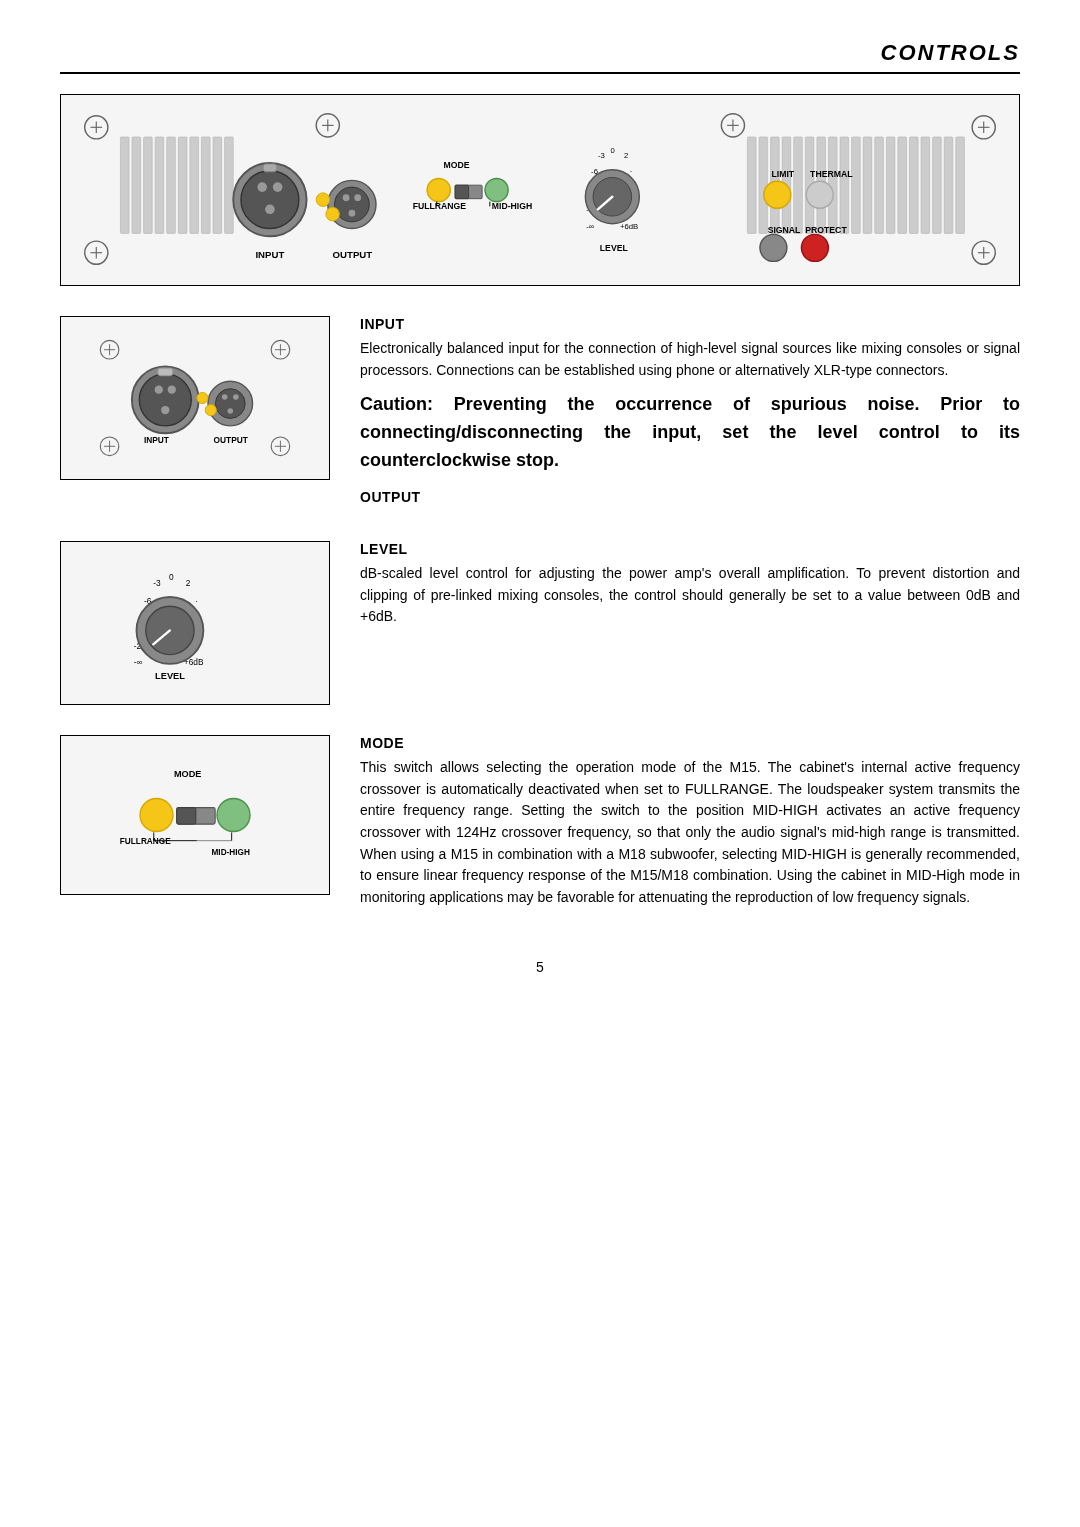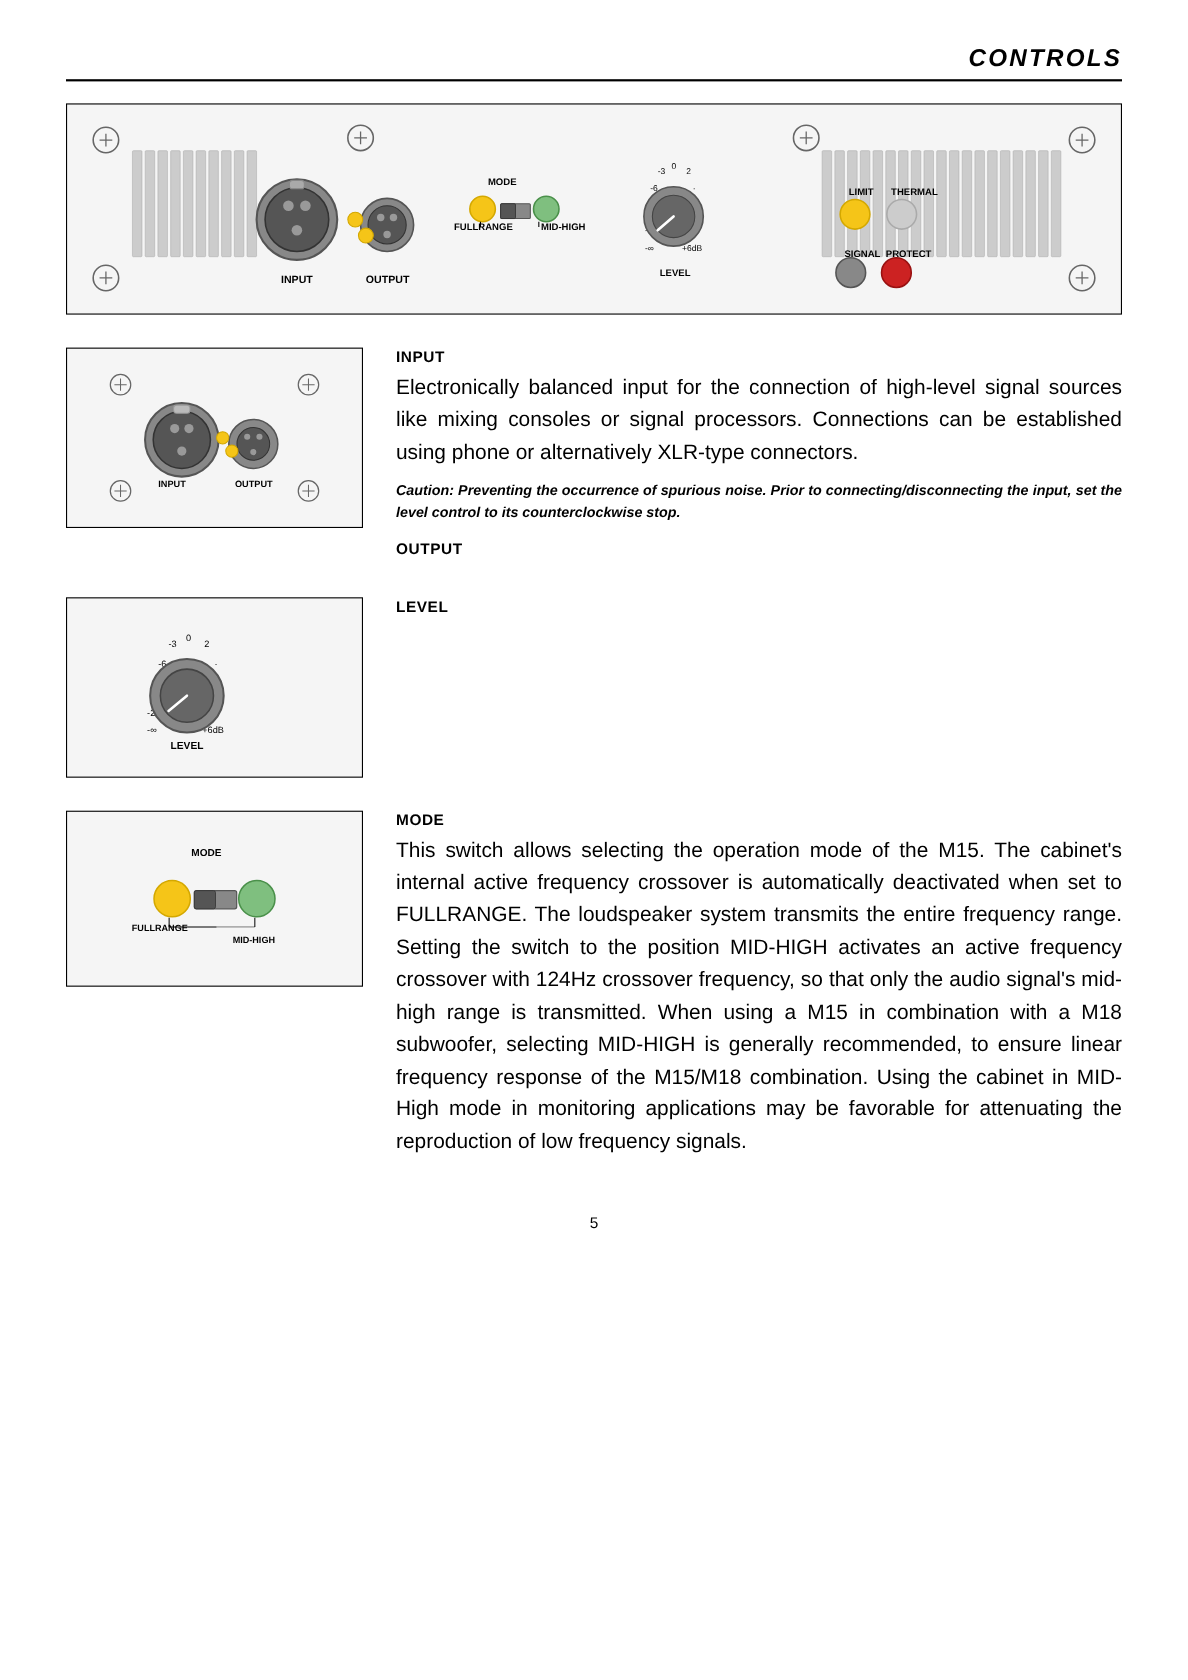--- a/index.html
+++ b/index.html
@@ -62,32 +62,31 @@
     .section-text {
       flex: 1;
     }
     .section-heading {
       font-weight: bold;
       font-size: 14px;
       margin-bottom: 6px;
       letter-spacing: 0.5px;
     }
     .section-body {
-      font-size: 19px;
+      font-size: 14px;
       line-height: 1.55;
       text-align: justify;
       margin-bottom: 10px;
     }
     .section-body-bold {
       font-weight: bold;
-      font-size: 13px;
+      font-size: 18px;
       line-height: 1.55;
       text-align: justify;
       margin-bottom: 0;
-      font-style: italic;
     }
 
     
     .connector-svg {
       width: 220px;
       height: 130px;
     }
 
     
     .level-svg {
@@ -321,20 +320,21 @@
       <circle cx="73" cy="78" r="36" fill="#888" stroke="#555" stroke-width="2"></circle>
       <circle cx="73" cy="78" r="26" fill="#666" stroke="#444" stroke-width="1.5"></circle>
 
       <line x1="73" y1="78" x2="55" y2="93" stroke="#fff" stroke-width="2.5" stroke-linecap="round"></line>
 
       <text x="57" y="130" font-size="10" font-family="Arial" font-weight="bold" fill="#000">LEVEL</text>
     </svg>
   </div>
   <div class="section-text">
     <div class="section-heading">LEVEL</div>
+    <div class="section-body">dB-scaled level control for adjusting the power amp's overall amplification. To prevent distortion and clipping of pre-linked mixing consoles, the control should generally be set to a value between 0dB and +6dB.</div>
   </div>
 </div>
 
 <div class="section-row" style="margin-top: 20px;">
   <div class="section-diagram">
     <svg class="mode-svg" viewBox="0 0 220 120" xmlns="http://www.w3.org/2000/svg">
 
       <text x="87" y="18" font-size="10" font-family="Arial" font-weight="bold" fill="#000">MODE</text>
 
       <circle cx="68" cy="60" r="18" fill="#f5c518" stroke="#d4a800" stroke-width="1.5"></circle>

